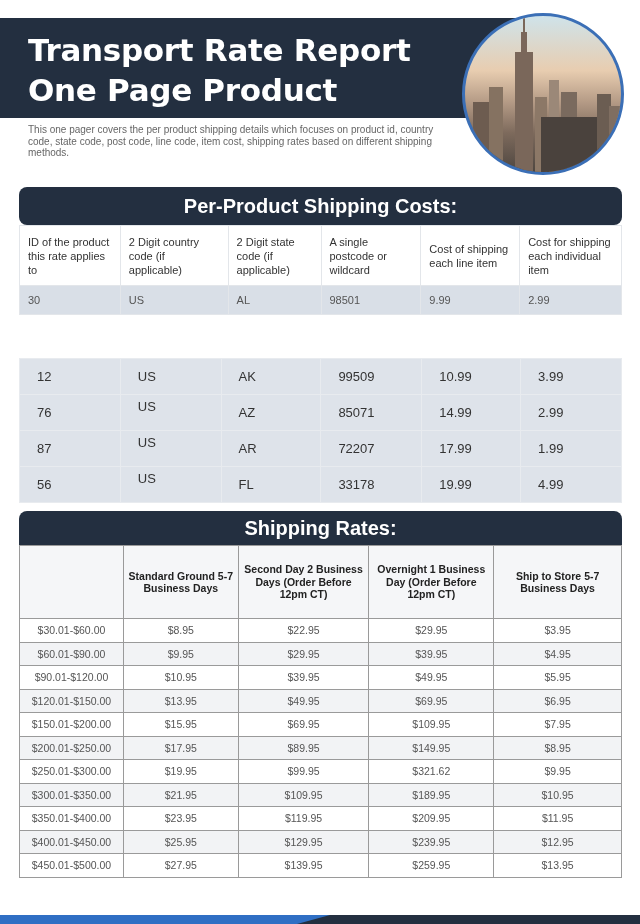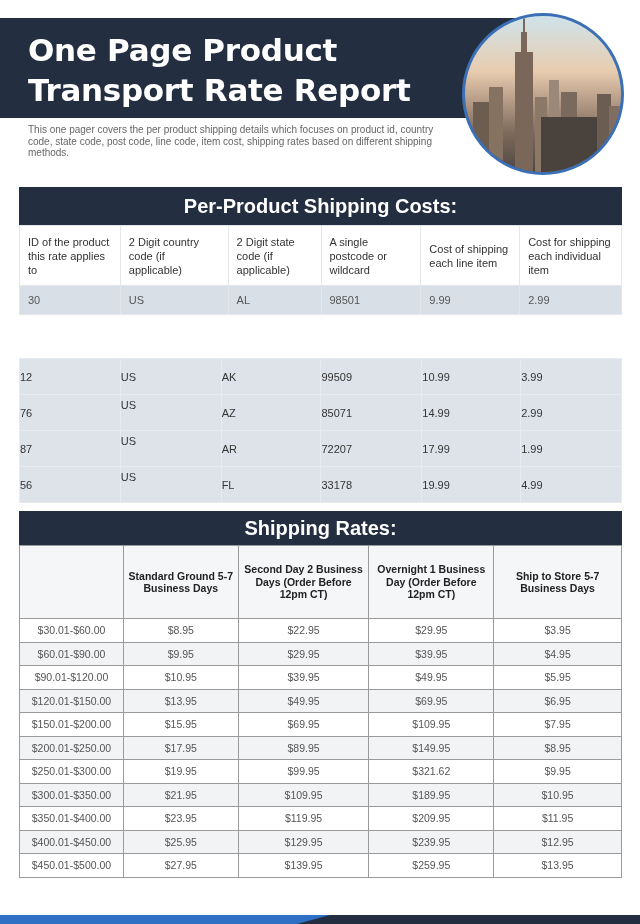--- a/index.html
+++ b/index.html
@@ -7,47 +7,47 @@
   body { position: relative; font-family: "Liberation Sans", sans-serif; color: #333; }
 
   .hero { position: absolute; left: 0; top: 18px; width: 520px; height: 100px; background: #232f40; }
   .hero-title { position: absolute; left: 28px; top: 30px; color: #fff; font-family: "DejaVu Sans", sans-serif; font-weight: bold; font-size: 31px; line-height: 40px; letter-spacing: -0.3px; }
   .intro { position: absolute; left: 28px; top: 124px; width: 410px; font-size: 10px; line-height: 11.5px; color: #666; }
 
   .photo { position: absolute; left: 462px; top: 13px; width: 162px; height: 162px; border-radius: 50%; border: 3px solid #3b6fb6; overflow: hidden;
     background: linear-gradient(180deg, #cfe3ea 0%, #e8cdb0 35%, #b59b86 55%, #7d6a5c 75%, #4e4640 100%); }
   .photo .bld { position: absolute; bottom: 0; background: #5e5149; }
 
-  .sec-head { position: absolute; left: 19px; width: 603px; height: 38px; background: #232f40; color: #fff; font-weight: bold; font-size: 20px; text-align: center; line-height: 38px; }
+  .sec-head { position: absolute; left: 19px; width: 603px; height: 38px; background: #232f40; color: #fff; font-weight: bold; font-size: 20px; text-align: center; line-height: 38px; border-radius: 8px; }
 
   table { border-collapse: collapse; position: absolute; left: 19px; width: 603px; }
   .t1 td, .t1 th { border: 1px solid #e3e6ea; text-align: left; padding: 0 8px; vertical-align: middle; }
   .t1 th { background: #f6f7f9; font-size: 14px; font-weight: bold; color: #111; height: 40px; line-height: 16px; }
   .t1 td.desc { background: #fff; font-size: 11px; line-height: 14px; color: #333; height: 60px; }
   .t1 tr.hl td { background: #d9dfe7; font-size: 11px; color: #555; height: 29px; }
   .t2 { top: 358px; }
-  .t2 td { background: #dee3ea; border: 1px solid #e8ebef; font-size: 11px; color: #333; height: 36px; padding: 0 0; }
+  .t2 td { background: #dee3ea; border: 1px solid #e8ebef; font-size: 13px; color: #333; height: 36px; padding: 0 17px; }
   .t2 td.up { vertical-align: top; padding-top: 4px; }
 
   .t3 td, .t3 th { border: 1px solid #9a9a9a; text-align: center; font-size: 10.5px; }
   .t3 th { background: #f5f6f8; font-weight: bold; color: #222; height: 73px; line-height: 12.5px; padding: 0 4px; }
   .t3 td { height: 23.5px; color: #555; }
   .t3 tr:nth-child(odd) td { background: #fff; }
   .t3 tr:nth-child(even) td { background: #f2f3f5; }
 
   .footer-dark { position: absolute; left: 0; top: 915px; width: 640px; height: 9px; background: #232f40; }
   .footer-blue { position: absolute; left: 0; top: 915px; width: 330px; height: 9px; background: #2f6fc4; clip-path: polygon(0 0, 100% 0, 90% 100%, 0 100%); }
 </style>
 </head>
 <body>
 
 <div class="hero"></div>
 <div class="hero-title">
+  <div>Transport Rate Report</div>
   <div>One Page Product</div>
-  <div>Transport Rate Report</div>
 </div>
 <div class="intro">This one pager covers the per product shipping details which focuses on product id, country code, state code, post code, line code, item cost, shipping rates based on different shipping methods.</div>
 
 <div class="photo">
   <div class="bld" style="left:8px;width:18px;height:70px;background:#6d5c50"></div>
   <div class="bld" style="left:24px;width:14px;height:85px;background:#857261"></div>
   <div class="bld" style="left:50px;width:18px;height:120px;background:#7a675a"></div>
   <div class="bld" style="left:56px;width:6px;height:140px;background:#7a675a"></div>
   <div class="bld" style="left:58px;width:2px;height:155px;background:#7a675a"></div>
   <div class="bld" style="left:70px;width:12px;height:75px;background:#8c7867"></div>

